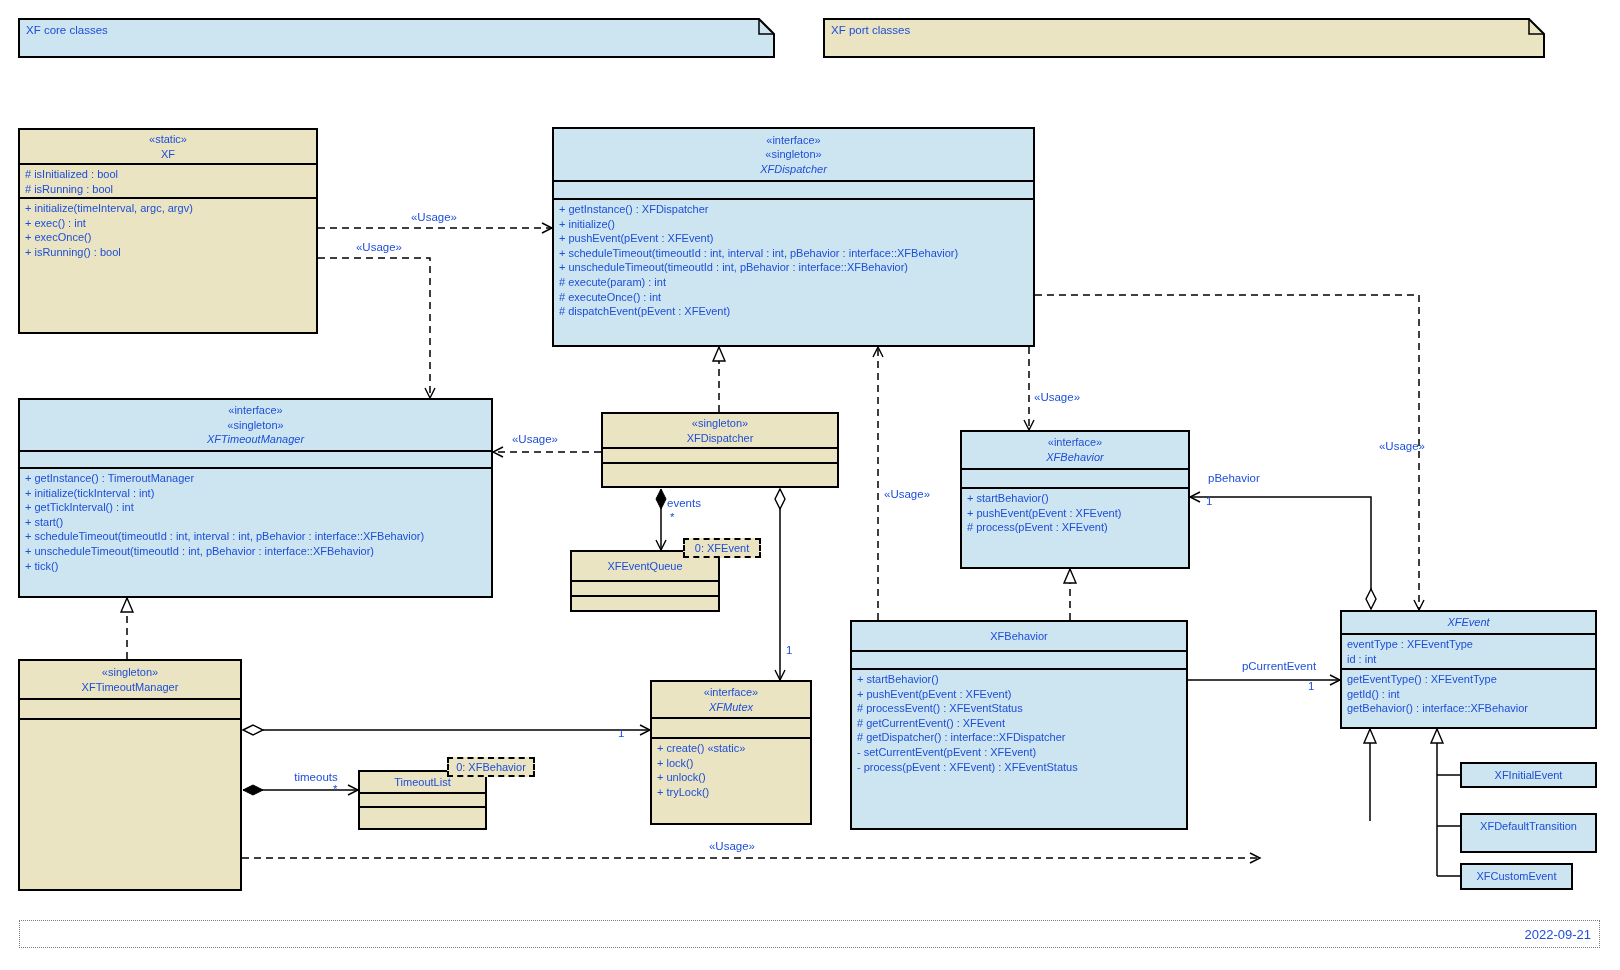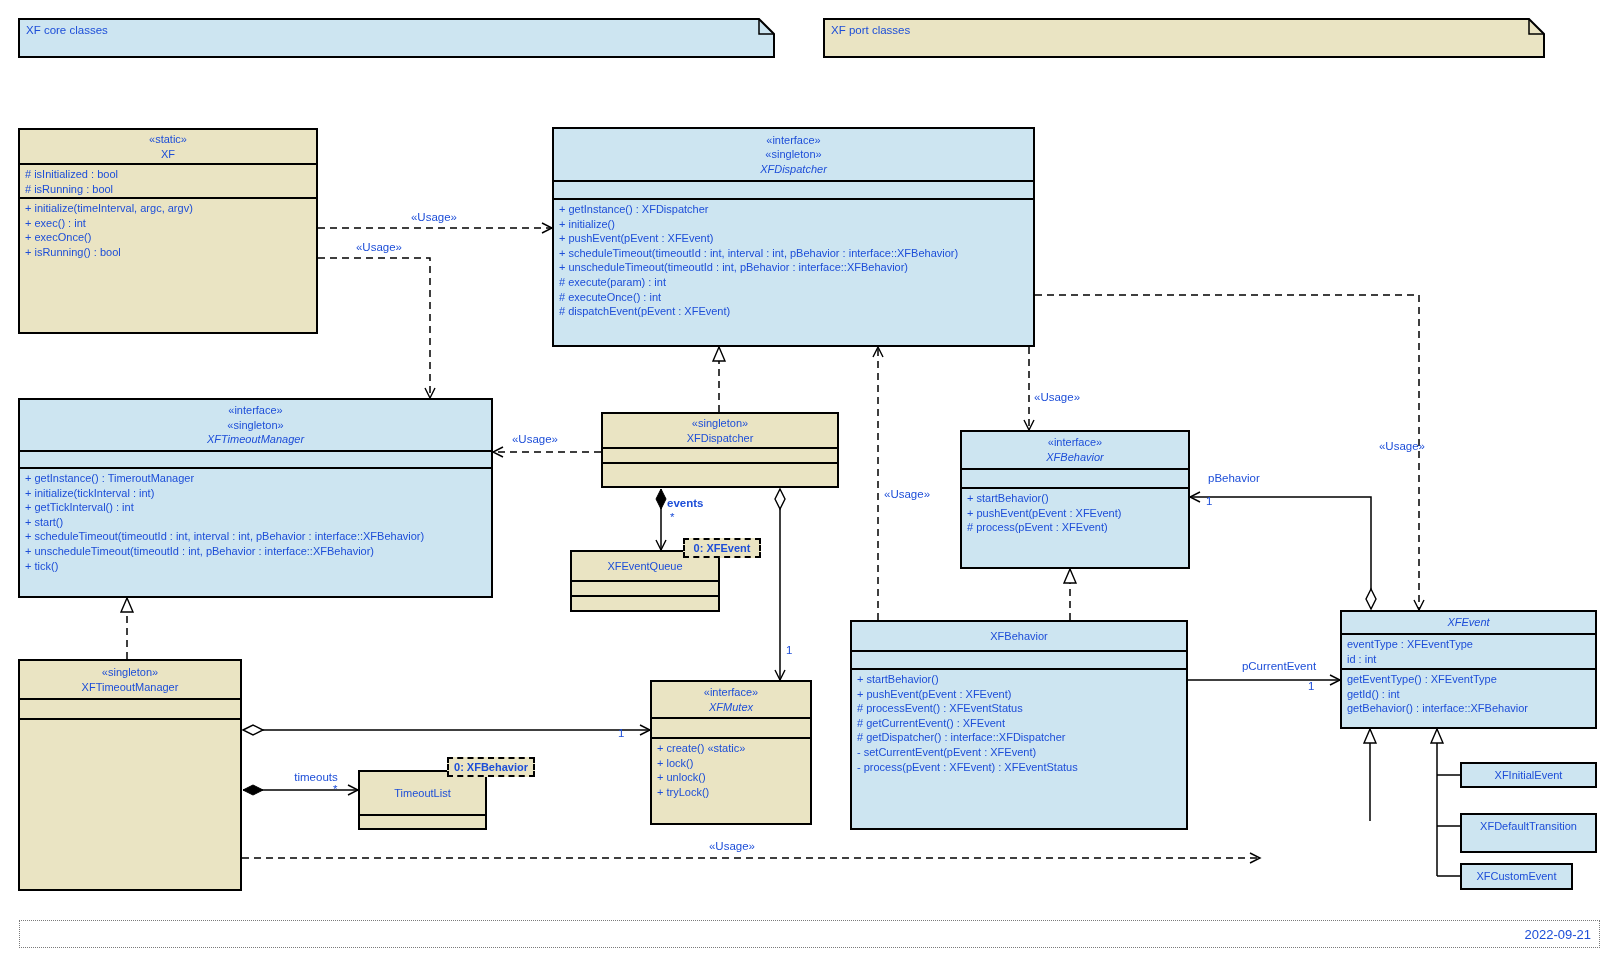--- a/index.html
+++ b/index.html
@@ -12,21 +12,21 @@
   
   .uml{position:absolute;box-sizing:border-box;border:2px solid #000;font-size:11px;line-height:14.6px;}
   .core{background:#cde5f1;}
   .port{background:#eae4c3;}
   .uml .title{display:flex;flex-direction:column;justify-content:center;text-align:center;box-sizing:border-box;}
   .uml .cname.it{font-style:italic;}
   .uml .attrs,.uml .methods{border-top:2px solid #000;box-sizing:border-box;padding-top:2px;overflow:hidden;}
   .member{padding:0 5px;white-space:nowrap;}
   
   .objnote{position:absolute;box-sizing:border-box;border:2px dashed #000;background:#eae4c3;
-           font-size:11px;display:flex;align-items:center;justify-content:center;white-space:nowrap;z-index:6;font-weight:bold;}
+           font-size:11px;display:flex;align-items:center;justify-content:center;white-space:nowrap;z-index:6;}
   
   .elabel{position:absolute;font-size:11.5px;white-space:nowrap;z-index:5;}
   .elabel.c{transform:translateX(-50%);}
   
   #edges{position:absolute;left:0;top:0;z-index:4;pointer-events:none;}
   
   .datebox{position:absolute;left:19px;top:920px;width:1581px;height:28px;box-sizing:border-box;
            border:1px dotted #7a7a7a;display:flex;align-items:center;justify-content:flex-end;
            padding-right:8px;font-size:13px;}
   
@@ -48,21 +48,21 @@
   .b-event .title{height:21px;} .b-event .attrs{height:35px;}
   .b-timeout{left:1260px;top:821px;width:148px;height:66px;}
   .b-timeout .title{height:22px;}
   .b-initev{left:1460px;top:762px;width:137px;height:26px;}
   .b-defev{left:1460px;top:813px;width:137px;height:40px;}
   .b-custev{left:1460px;top:863px;width:113px;height:27px;}
   .b-initev .title,.b-defev .title,.b-custev .title{height:22px;}
   .b-tms{left:18px;top:659px;width:224px;height:232px;}
   .b-tms .title{height:37px;} .b-tms .attrs{height:20px;}
   .b-tlist{left:358px;top:770px;width:129px;height:60px;}
-  .b-tlist .title{height:42px;} .b-tlist .attrs{height:14px;}
+  .b-tlist .title{height:20px;} .b-tlist .attrs{height:14px;}
   .b-mutex{left:650px;top:680px;width:162px;height:145px;}
   .b-mutex .title{height:35px;} .b-mutex .attrs{height:20px;}
   
   .on-event{left:683px;top:538px;width:78px;height:20px;}
   .on-timeout{left:447px;top:757px;width:88px;height:20px;}
   
   .n-core{left:18px;top:18px;width:757px;height:40px;}
   .n-port{left:823px;top:18px;width:722px;height:40px;}
 </style>
 </head>
@@ -292,21 +292,21 @@
   <div class="objnote on-timeout">0: XFBehavior</div>
 
   <span class="elabel c" style="left:434px;top:211px;">«Usage»</span>
   <span class="elabel c" style="left:379px;top:241px;">«Usage»</span>
   <span class="elabel c" style="left:535px;top:433px;">«Usage»</span>
   <span class="elabel" style="left:884px;top:488px;">«Usage»</span>
   <span class="elabel" style="left:1034px;top:391px;">«Usage»</span>
   <span class="elabel c" style="left:1402px;top:440px;">«Usage»</span>
   <span class="elabel c" style="left:732px;top:840px;">«Usage»</span>
 
-  <span class="elabel" style="left:667px;top:497px;font-weight:bold;">events</span>
+  <span class="elabel" style="left:667px;top:497px;">events</span>
   <span class="elabel" style="left:670px;top:511px;">*</span>
   <span class="elabel c" style="left:316px;top:771px;">timeouts</span>
   <span class="elabel" style="left:333px;top:783px;">*</span>
   <span class="elabel" style="left:786px;top:644px;">1</span>
   <span class="elabel" style="left:618px;top:727px;">1</span>
   <span class="elabel" style="left:1208px;top:472px;">pBehavior</span>
   <span class="elabel" style="left:1206px;top:495px;">1</span>
   <span class="elabel c" style="left:1279px;top:660px;">pCurrentEvent</span>
   <span class="elabel" style="left:1308px;top:680px;">1</span>
 

